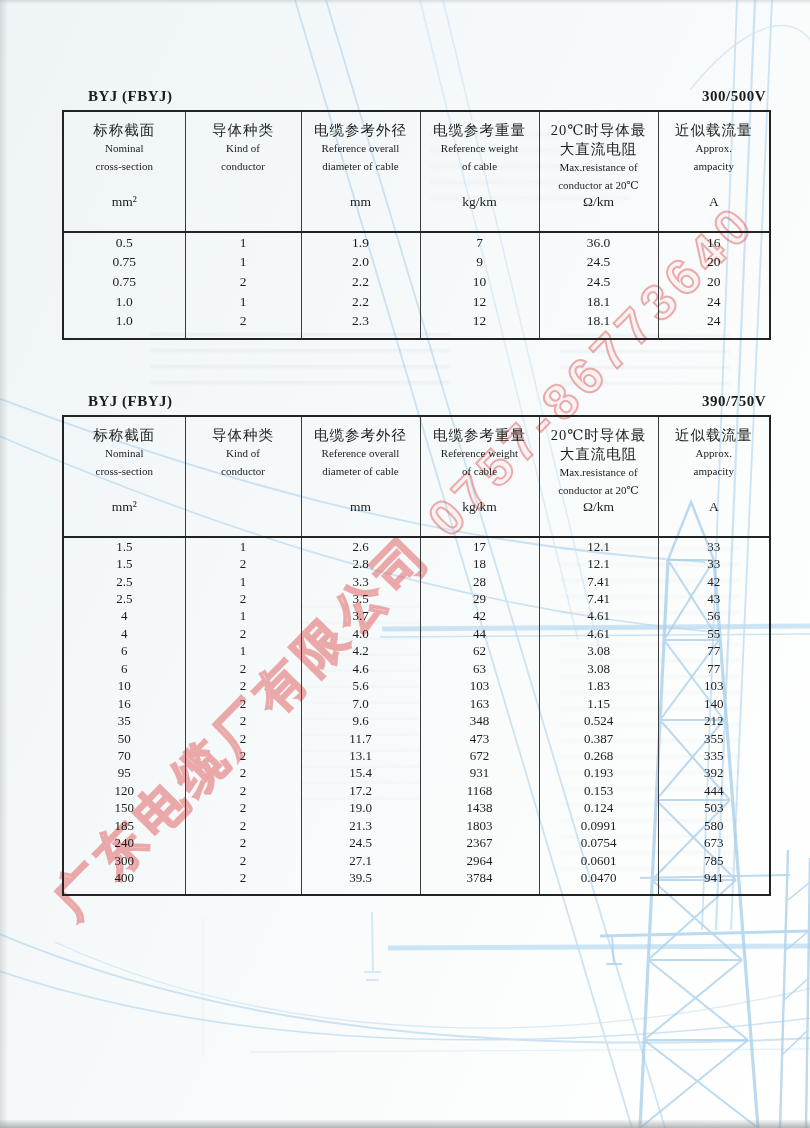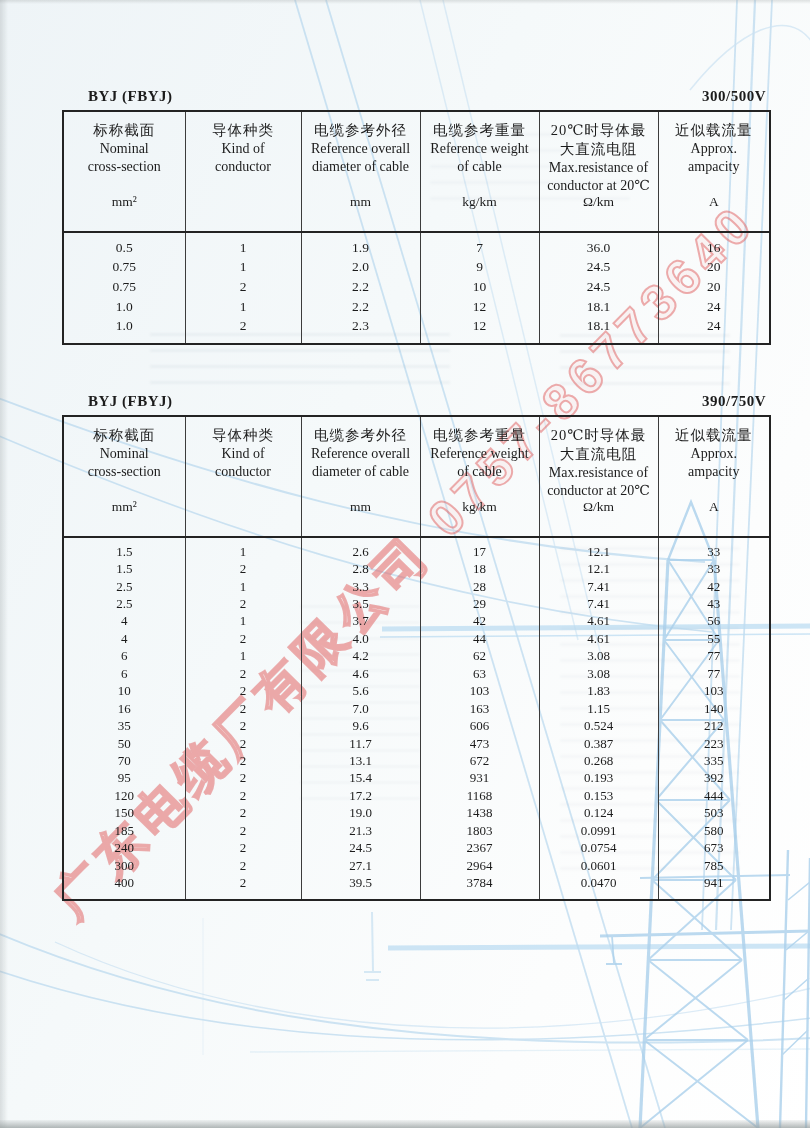--- a/index.html
+++ b/index.html
@@ -44,25 +44,25 @@
 
   table{width:707px;border-collapse:collapse;table-layout:fixed;
     border:2.2px solid #232323;background:transparent}
   th,td{border-left:1.4px solid #3c3c3c;padding:0;text-align:center;font-weight:normal}
   th:first-child,td:first-child{border-left:none}
   thead th{border-bottom:2px solid #232323;vertical-align:top;height:110px}
   .t2 thead th{height:112px}
   .hdr{display:flex;flex-direction:column;justify-content:space-between;height:100%;
     padding:9px 1px 21px;box-sizing:border-box}
   .zh{font-size:14.5px;letter-spacing:1px;line-height:19px}
-  .en{font-size:14px;line-height:17.5px}
+  .en{font-size:11px;line-height:17.5px}
   .unit{font-size:13.5px;line-height:16px}
   .t1 tbody td{height:19.6px;font-size:13.5px}
   .t2 tbody td{height:17.45px;font-size:13px}
-  tbody tr:first-child td{padding-top:5px}
+  tbody tr:first-child td{}
   tbody tr:last-child td{padding-bottom:7px}
 </style>
 </head>
 <body>
 
 <div class="page">
 
   <svg class="bg-art" width="810" height="1128" viewBox="0 0 810 1128">
     <g stroke="#aed2ec" fill="none" opacity="0.6">
 
@@ -405,31 +405,31 @@
             <td>2</td>
             <td>7.0</td>
             <td>163</td>
             <td>1.15</td>
             <td>140</td>
           </tr>
           <tr>
             <td>35</td>
             <td>2</td>
             <td>9.6</td>
-            <td>606</td>
+            <td>348</td>
             <td>0.524</td>
             <td>212</td>
           </tr>
           <tr>
             <td>50</td>
             <td>2</td>
             <td>11.7</td>
             <td>473</td>
             <td>0.387</td>
-            <td>223</td>
+            <td>355</td>
           </tr>
           <tr>
             <td>70</td>
             <td>2</td>
             <td>13.1</td>
             <td>672</td>
             <td>0.268</td>
             <td>335</td>
           </tr>
           <tr>

